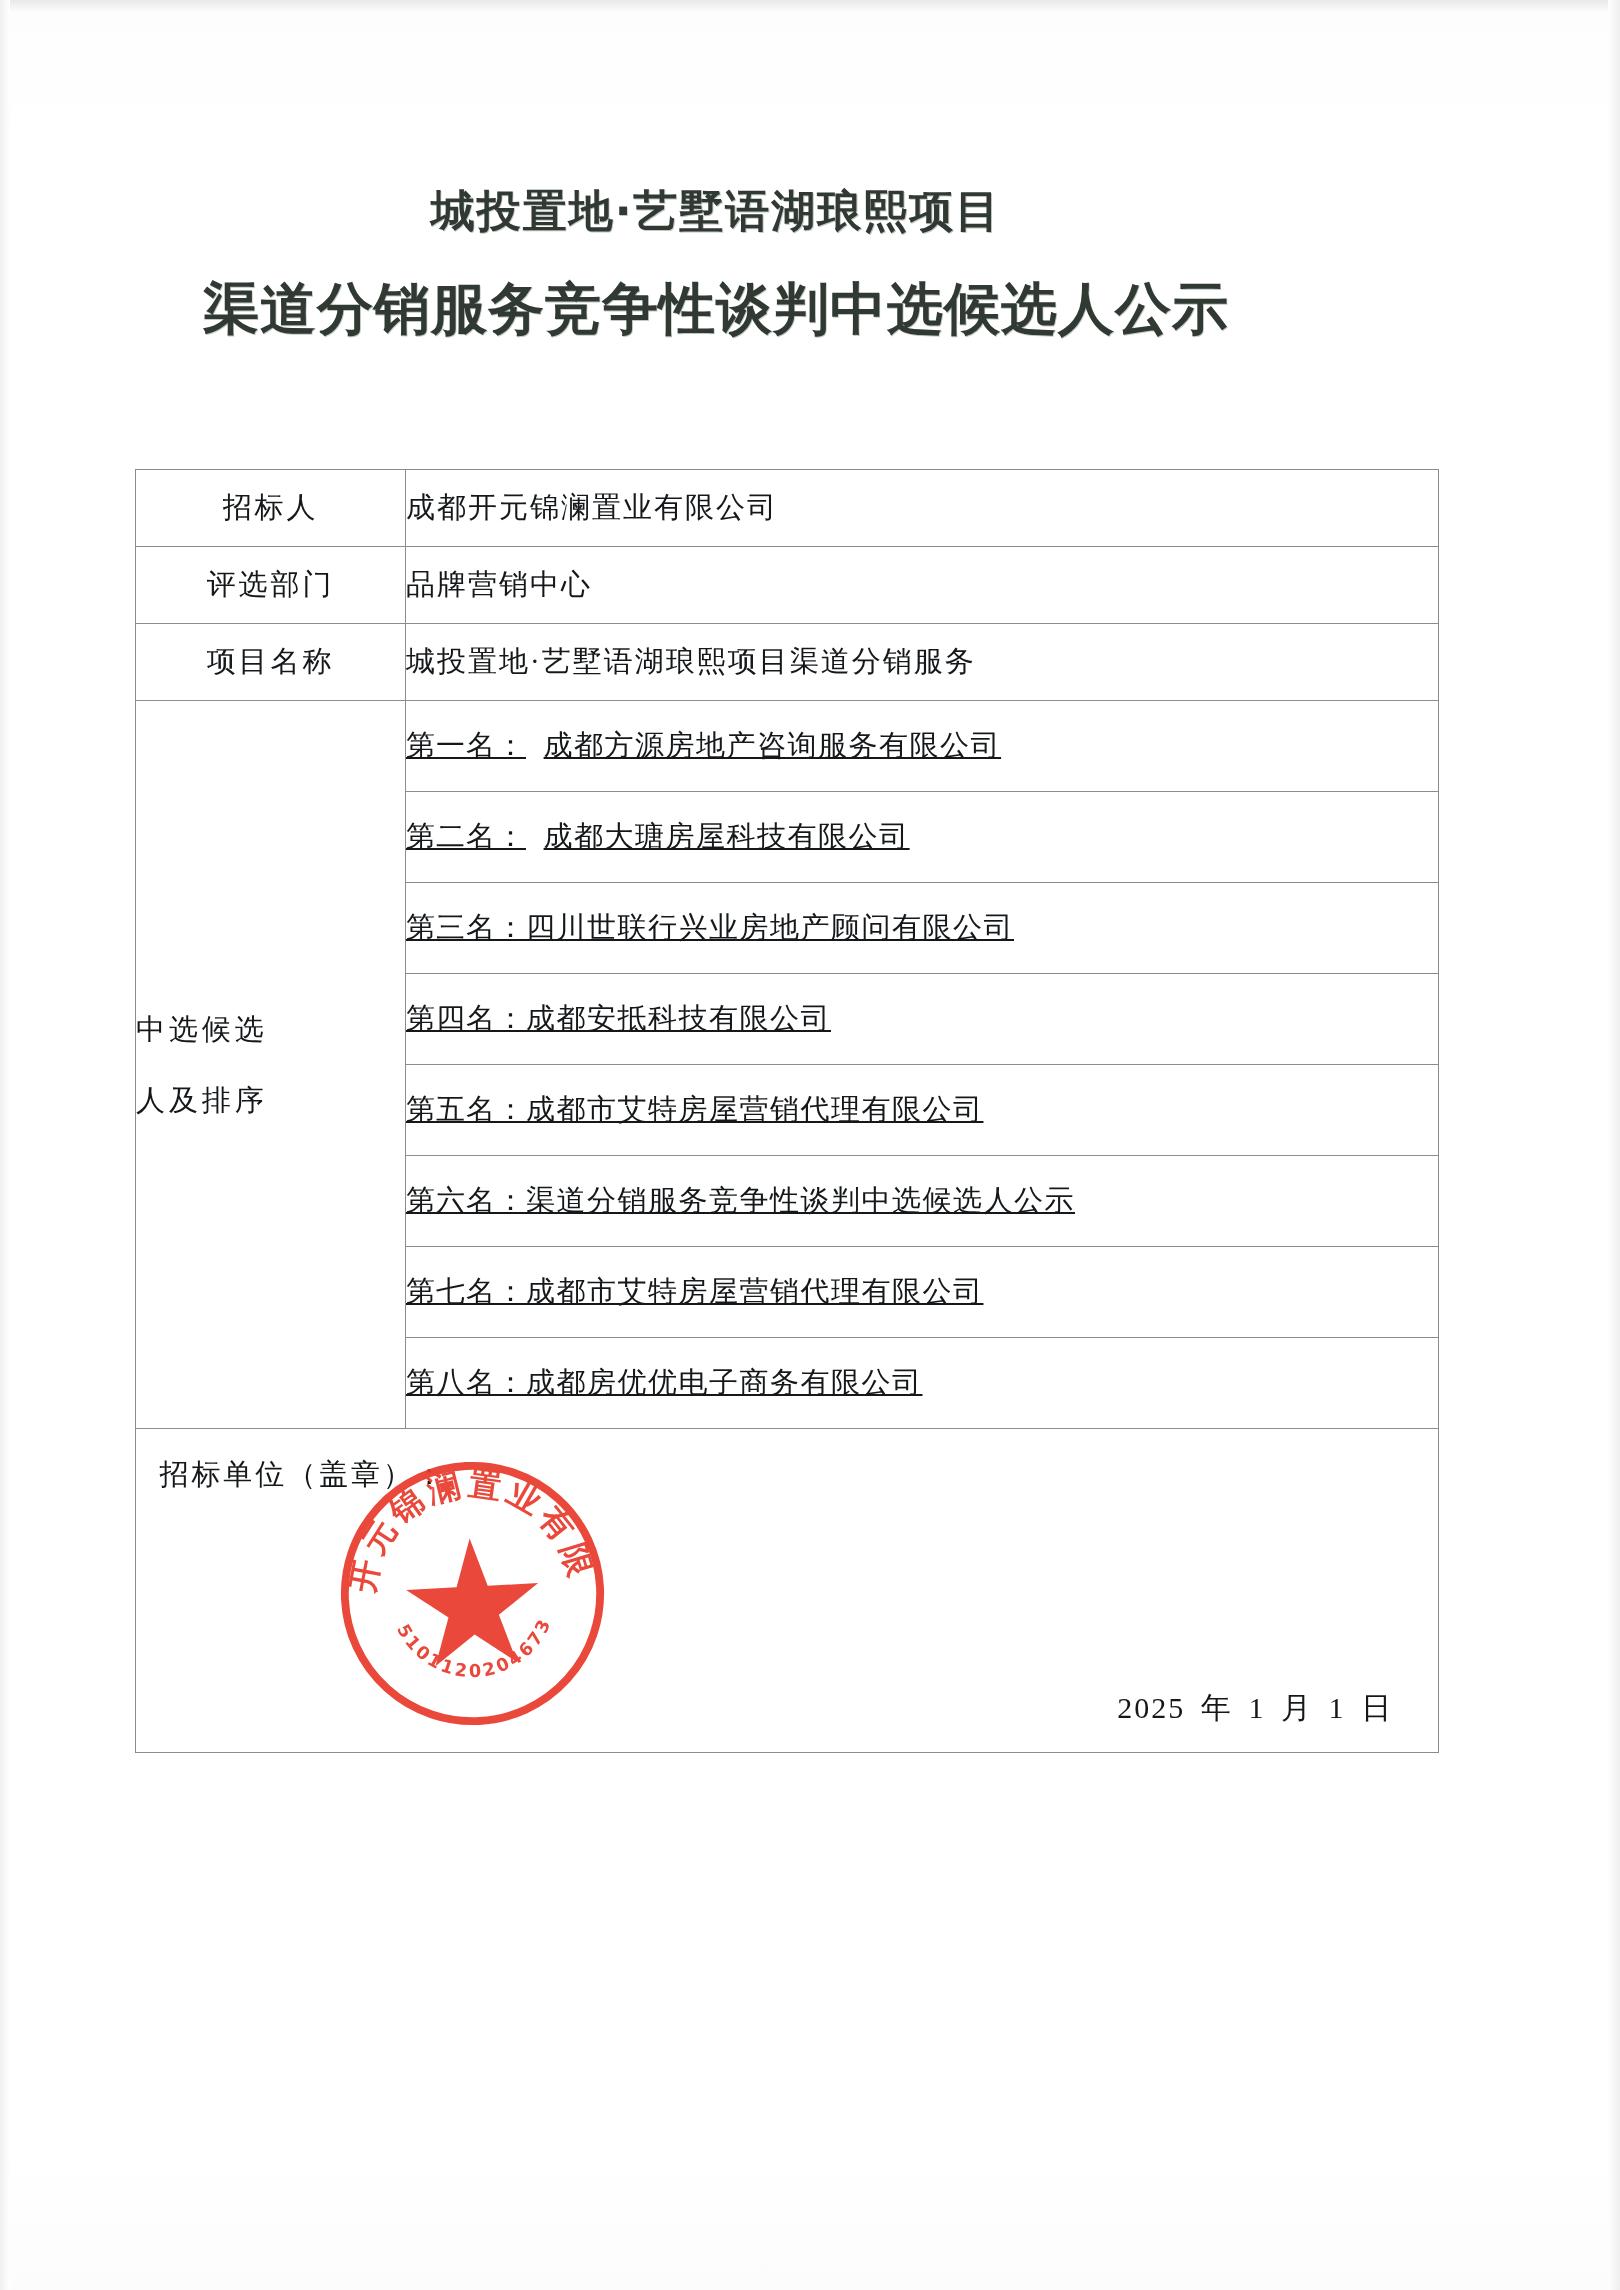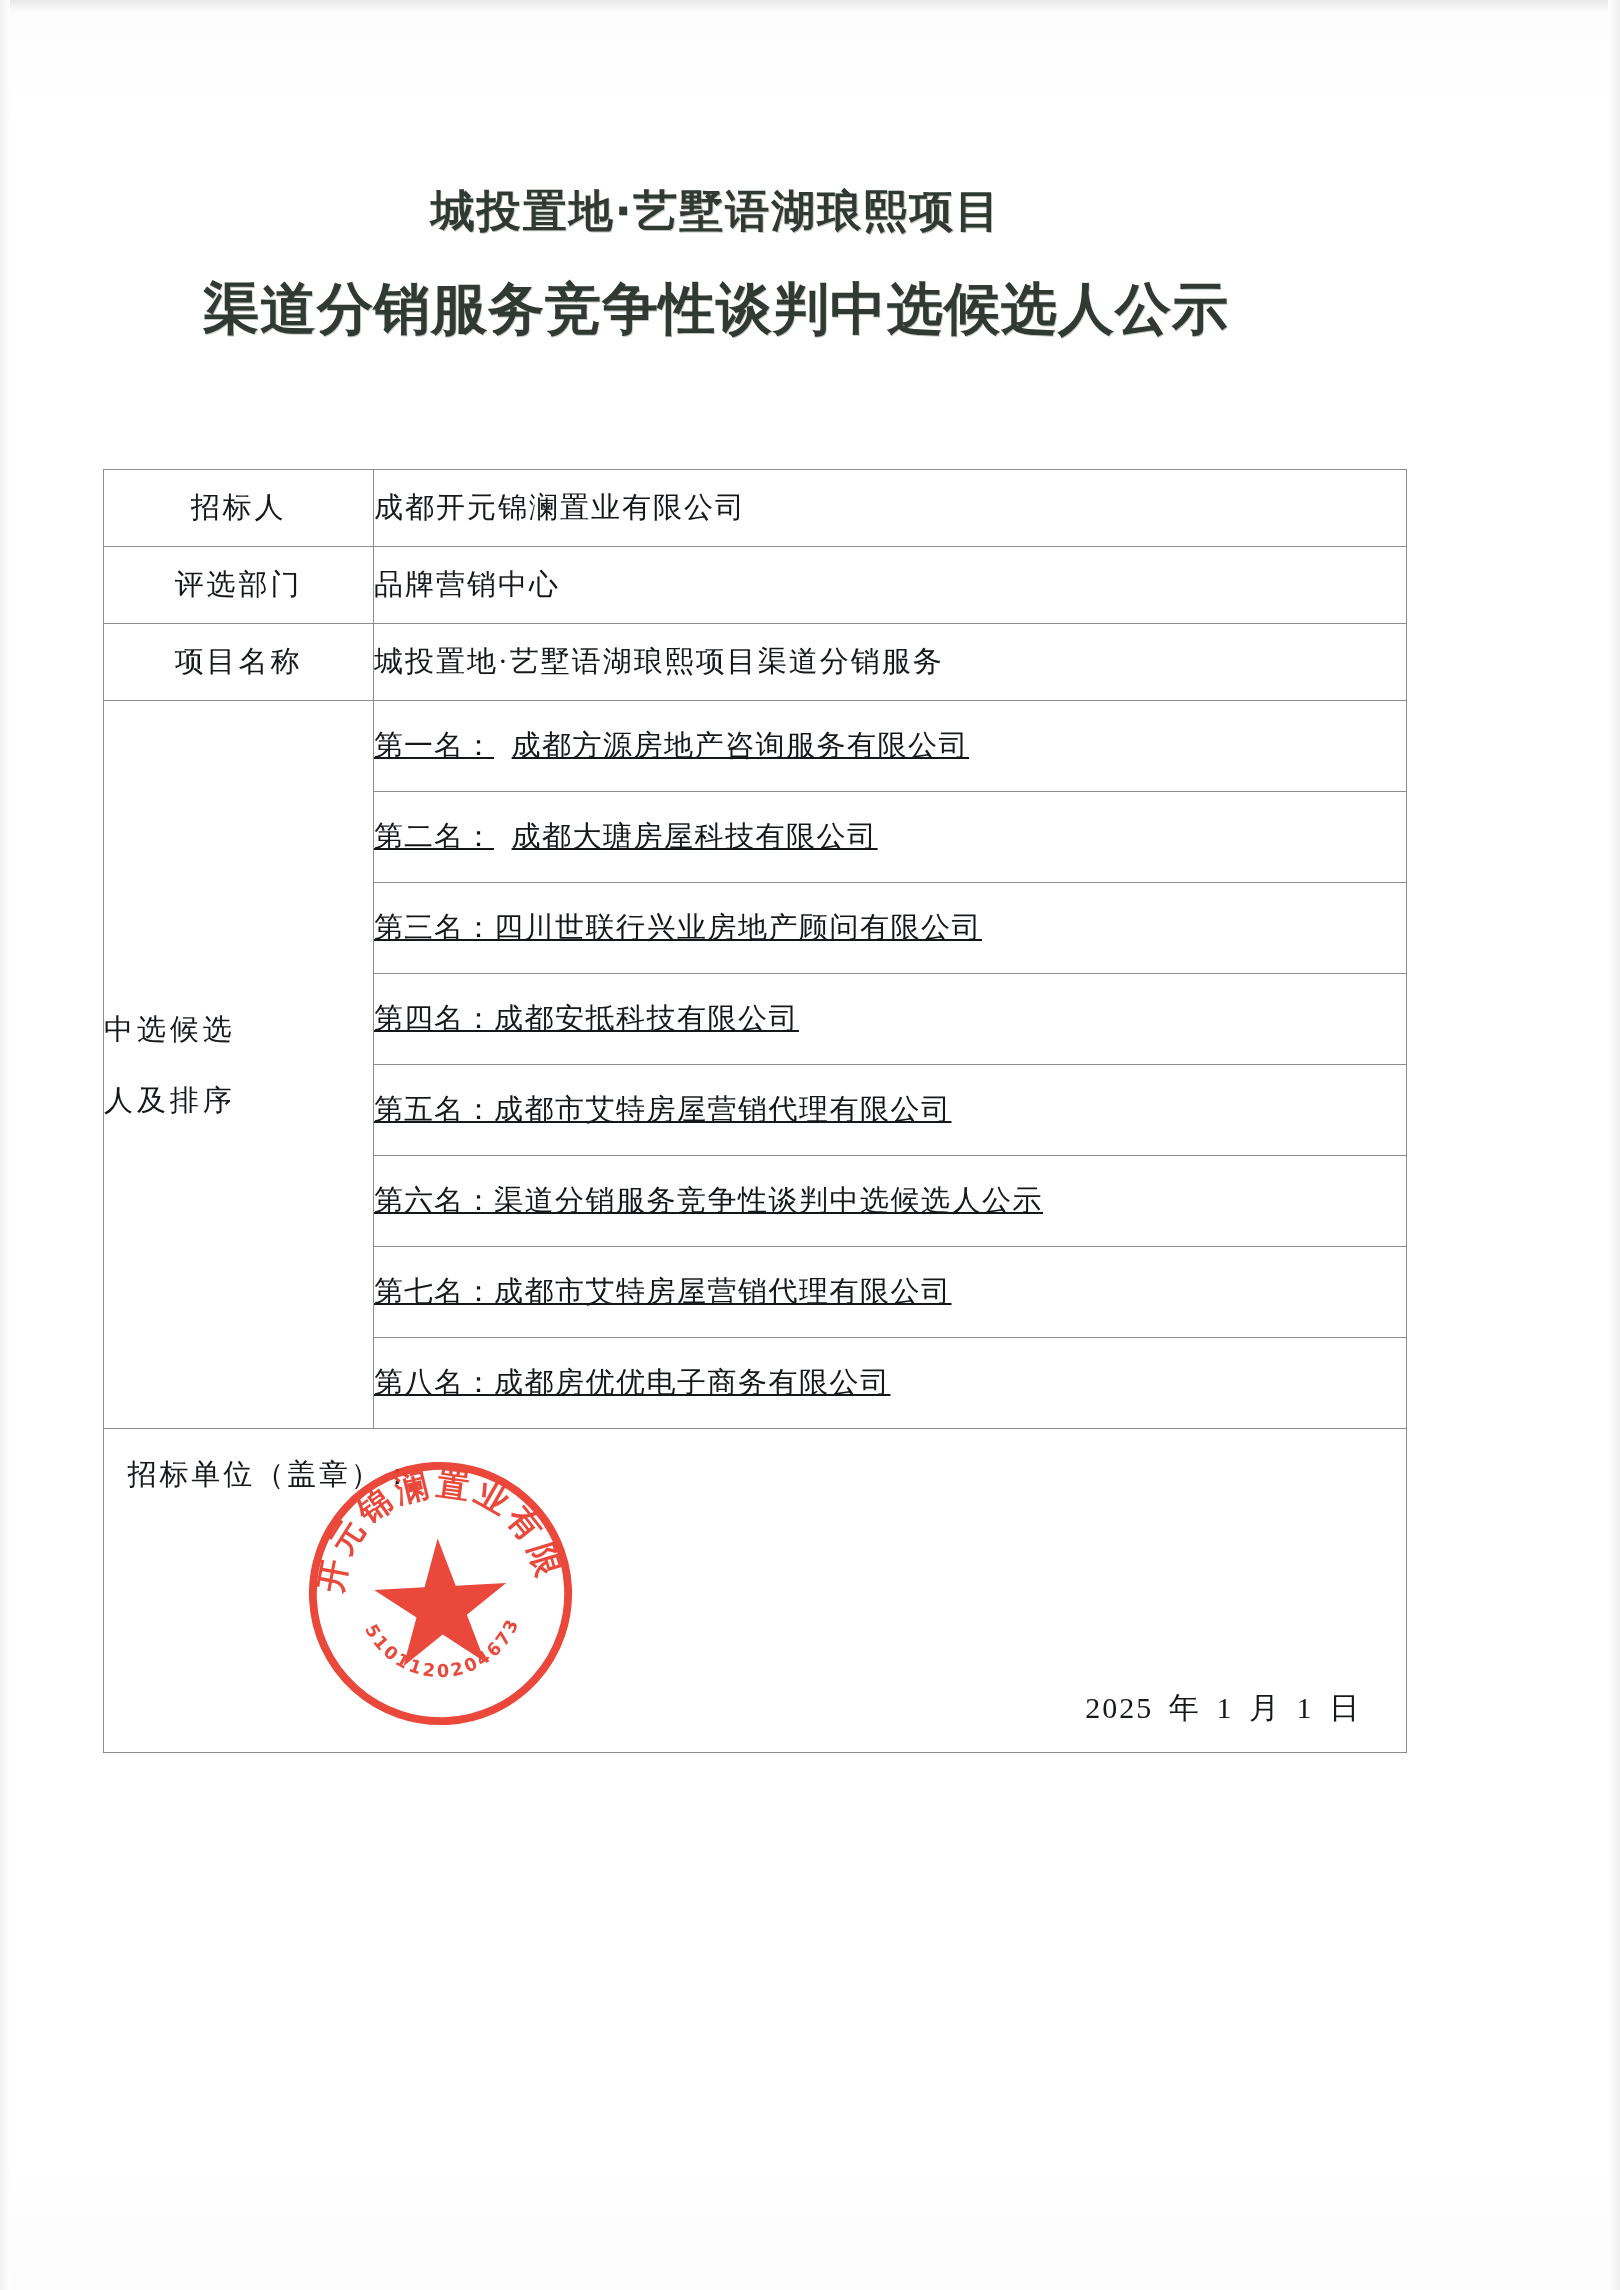--- a/index.html
+++ b/index.html
@@ -65,21 +65,21 @@
     font-size: 56px;
     line-height: 57px;
     margin-top: 41px;
     letter-spacing: 1px;
   }
 
   
   .doc-table {
     position: absolute;
     top: 469px;
-    left: 103px;
+    left: 135px;
     width: 1304px;
     border-collapse: collapse;
     table-layout: fixed;
     border-radius: 6px;
   }
   .doc-table td {
     border: 1.6px solid #8a8d8a;
     padding: 0;
     vertical-align: middle;
     font-size: 29px;

